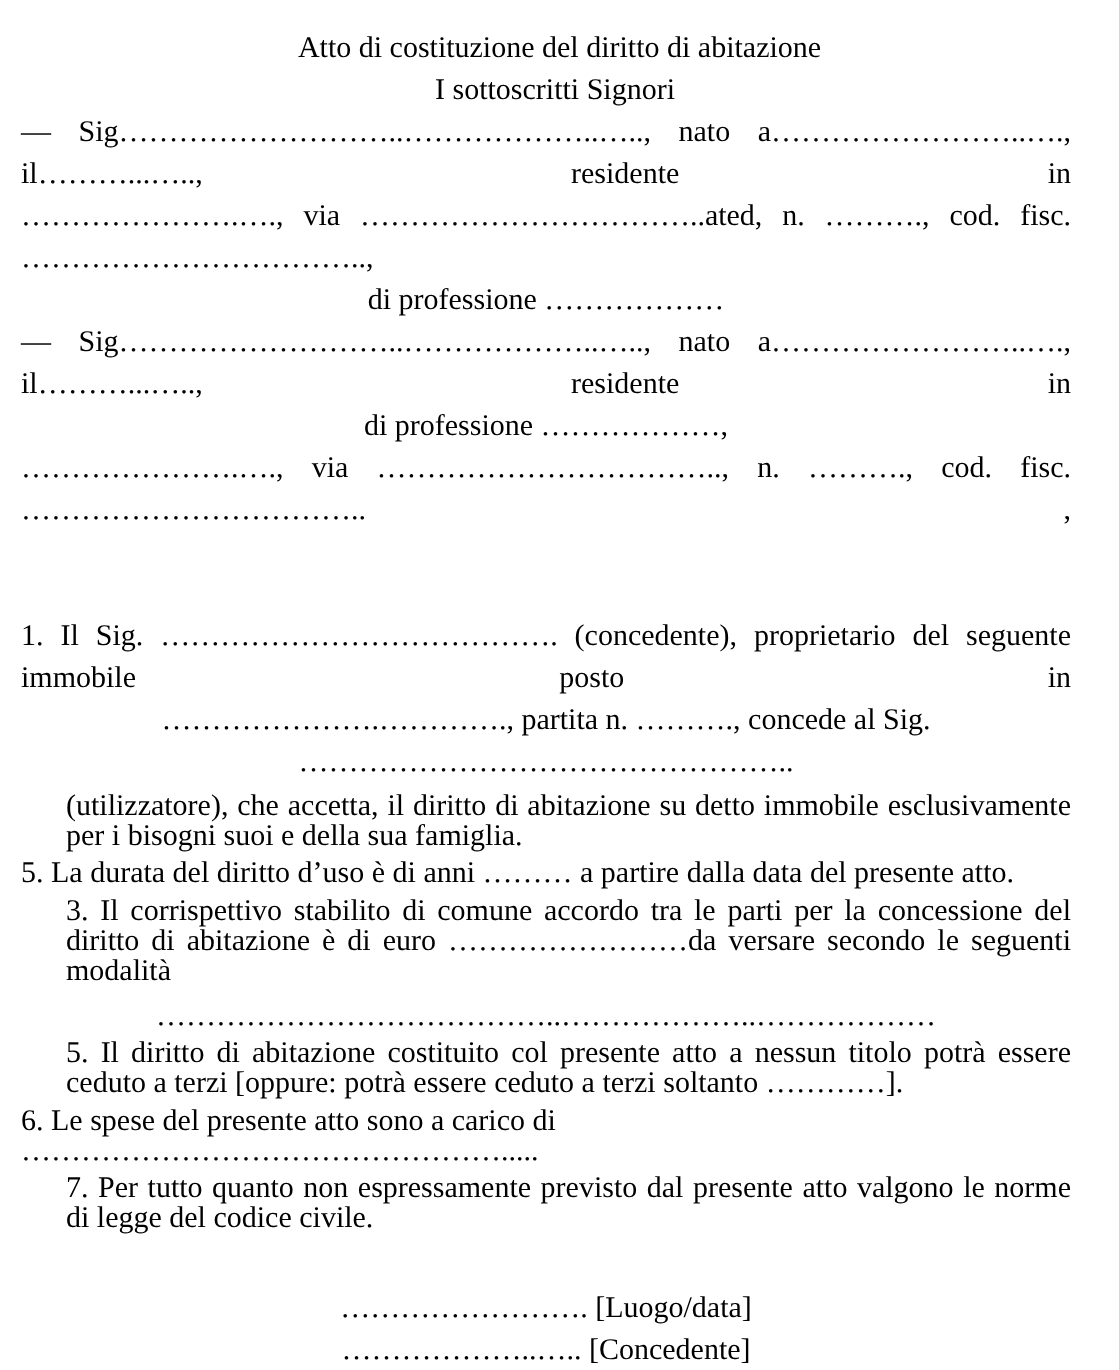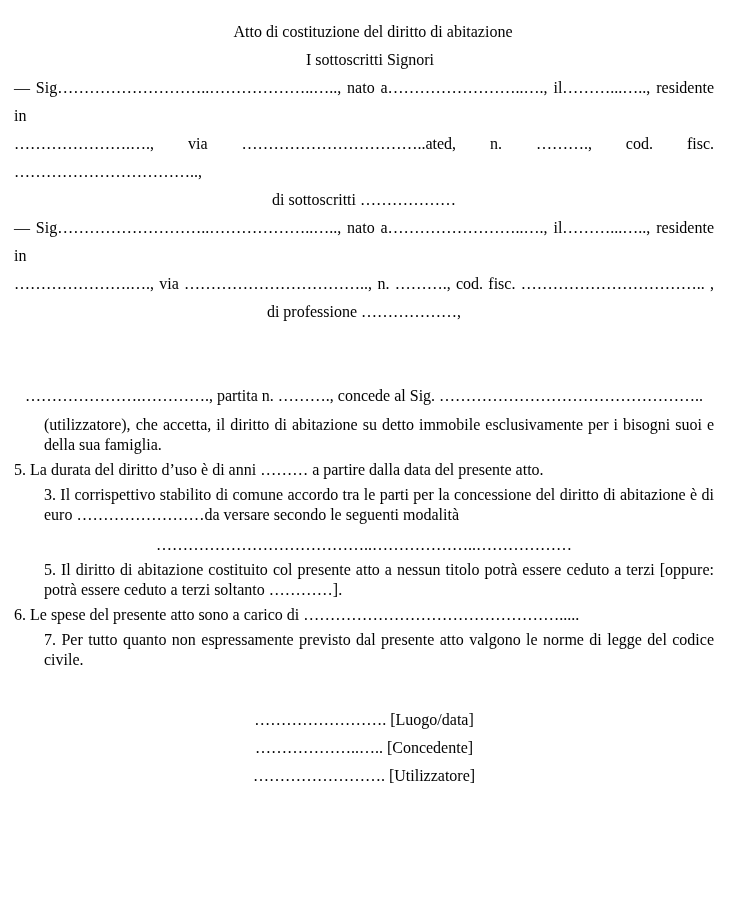--- a/index.html
+++ b/index.html
@@ -5,21 +5,21 @@
   html, body { margin: 0; padding: 0; background: #ffffff; }
   .page {
     position: relative;
     width: 746px;
     height: 913px;
     box-sizing: border-box;
     padding: 18px 32px 0 14px;
     background: #ffffff;
     color: #000000;
     font-family: "Liberation Serif", "DejaVu Serif", serif;
-    font-size: 16px;
+    font-size: 20px;
     overflow: hidden;
   }
   p { margin: 0; padding: 0; text-align: center; }
   .line   { line-height: 28px; }
   .center { text-align: center; padding-left: 18px; }
   .indent { padding-left: 12px; }
   .fill   { text-align: justify; text-align-last: justify; }
   .spacer { height: 28px; }
   .para   { margin-top: 5px; line-height: 20px; text-align: justify; margin-left: 30px; }
   .single { margin-top: 5px; line-height: 20px; text-align: left; }
@@ -30,31 +30,32 @@
 <body>
 
 <div class="page">
 
   <p class="line center">Atto di costituzione del diritto di abitazione</p>
 
   <p class="line indent">I sottoscritti Signori</p>
 
   <p class="line fill">— Sig………………………..………………..….., nato a……………………..…., il………...….., residente in</p>
   <p class="line fill">………………….…., via ……………………………..ated, n. ………., cod. fisc. ……………………………..,</p>
-  <p class="line">di sottoscritti ………………</p>
+  <p class="line">di professione ………………</p>
 
   <p class="line fill">— Sig………………………..………………..….., nato a……………………..…., il………...….., residente in</p>
+  <p class="line">di professione ………………,</p>
   <p class="line fill">………………….…., via …………………………….., n. ………., cod. fisc. …………………………….. ,</p>
-  <p class="line">di professione ………………,</p>
 
   <div class="spacer"></div>
 
 
   <div class="spacer"></div>
 
+  <p class="line fill">1. Il Sig. …………………………………. (concedente), proprietario del seguente immobile posto in</p>
   <p class="line">………………….…………., partita n. ………., concede al Sig. …………………………………………..</p>
   <p class="para">(utilizzatore), che accetta, il diritto di abitazione su detto immobile esclusivamente per i bisogni suoi e della sua famiglia.</p>
 
   <p class="single">5. La durata del diritto d’uso è di anni ……… a partire dalla data del presente atto.</p>
 
   <p class="para">3. Il corrispettivo stabilito di comune accordo tra le parti per la concessione del diritto di abitazione è di euro ……………………da versare secondo le seguenti modalità</p>
 
   <p class="dots-row">…………………………………..………………..………………</p>
 
 

